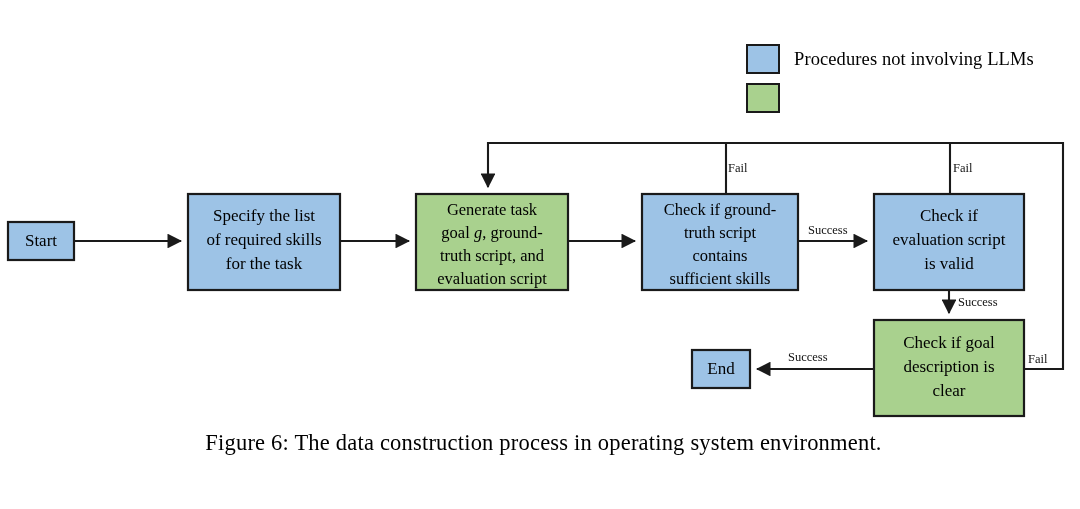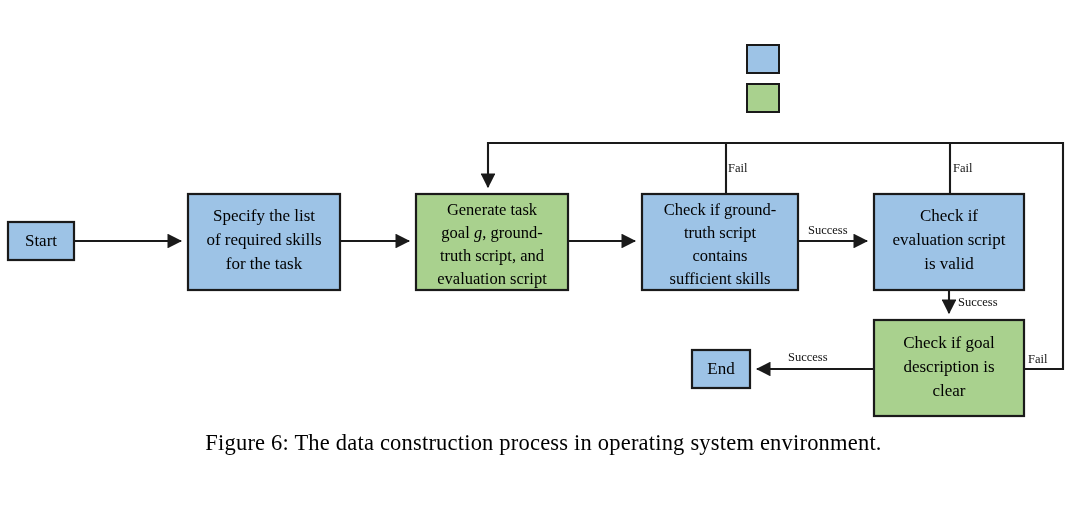--- a/index.html
+++ b/index.html
@@ -25,20 +25,21 @@
            font-size:22.5px;letter-spacing:.2px;margin-left:7px;}
 </style>
 </head>
 <body>
 
 <div id="root">
 
   <div class="legend" style="left:746px;top:44px;">
     <div class="legend-row">
       <div class="swatch" style="background:#9dc3e6"></div>
+      <div class="legend-label">Procedures not involving LLMs</div>
     </div>
     <div class="legend-row">
       <div class="swatch" style="background:#a9d18e"></div>
     </div>
   </div>
 
   <svg width="1080" height="509">
     <defs>
       <marker id="arw" viewBox="0 0 10 10" refX="9.2" refY="5" markerWidth="7" markerHeight="7" orient="auto-start-reverse">
         <path d="M 0 0 L 10 5 L 0 10 z" fill="#1a1a1a"></path>

